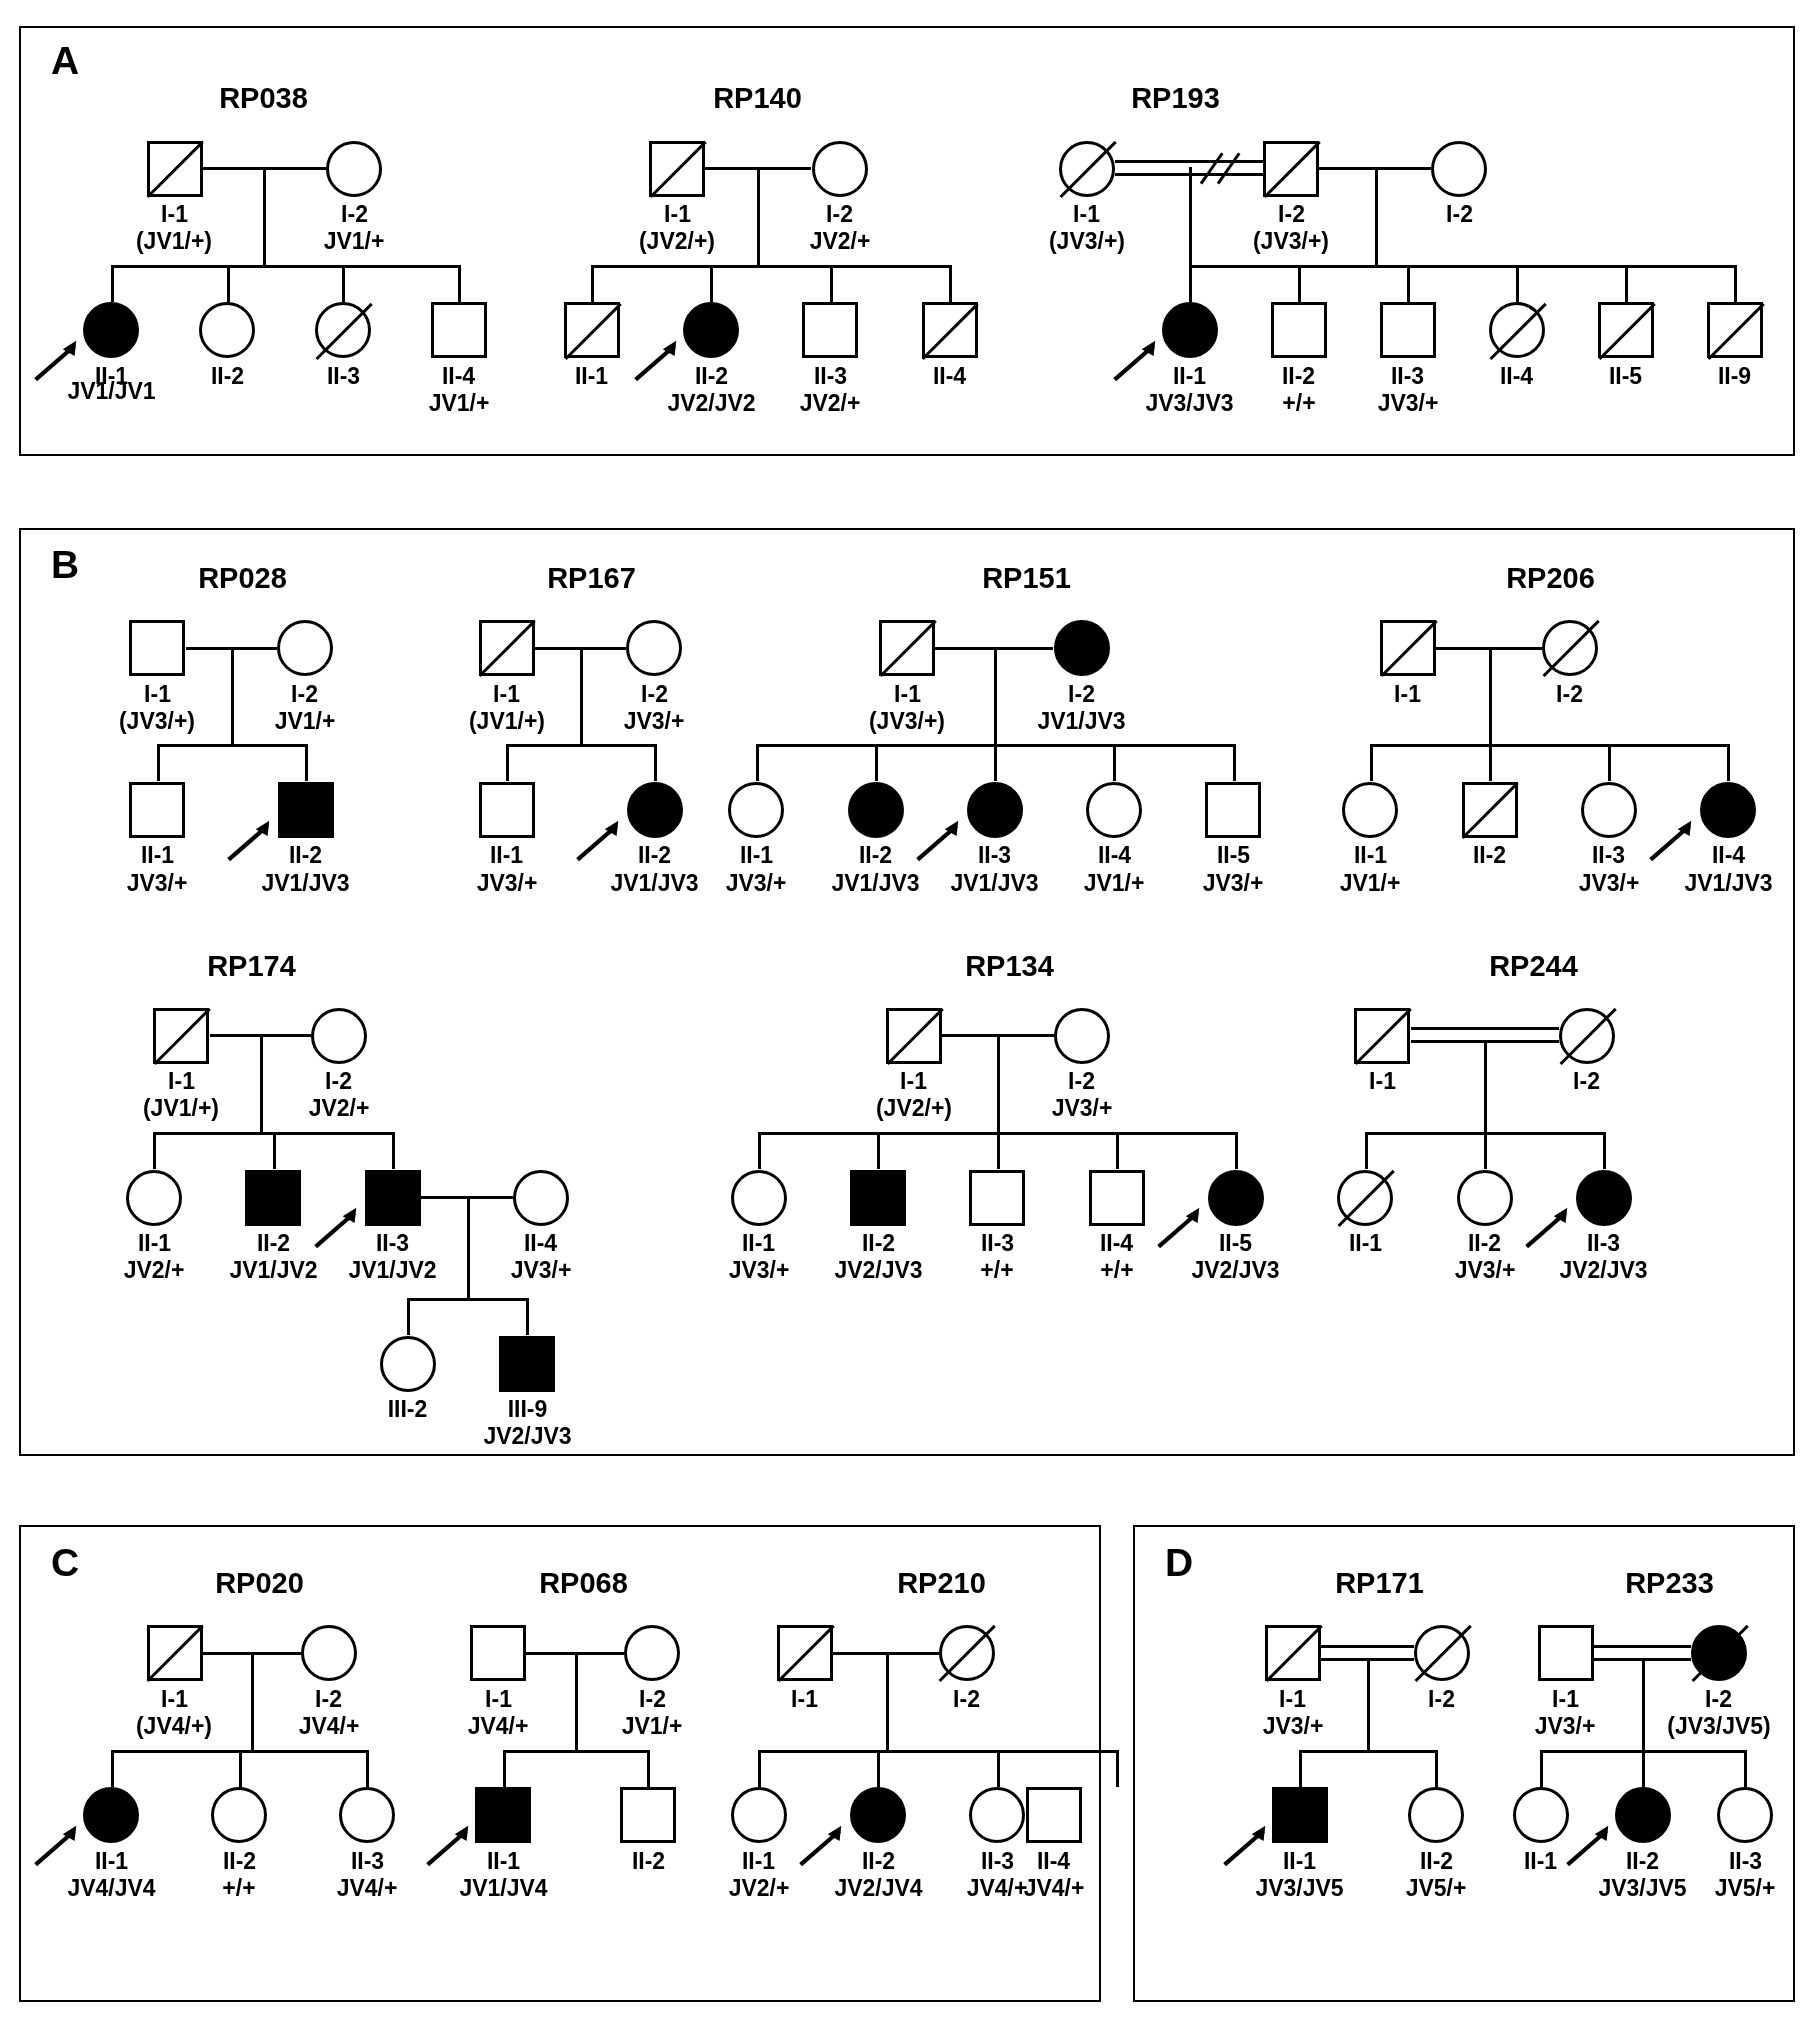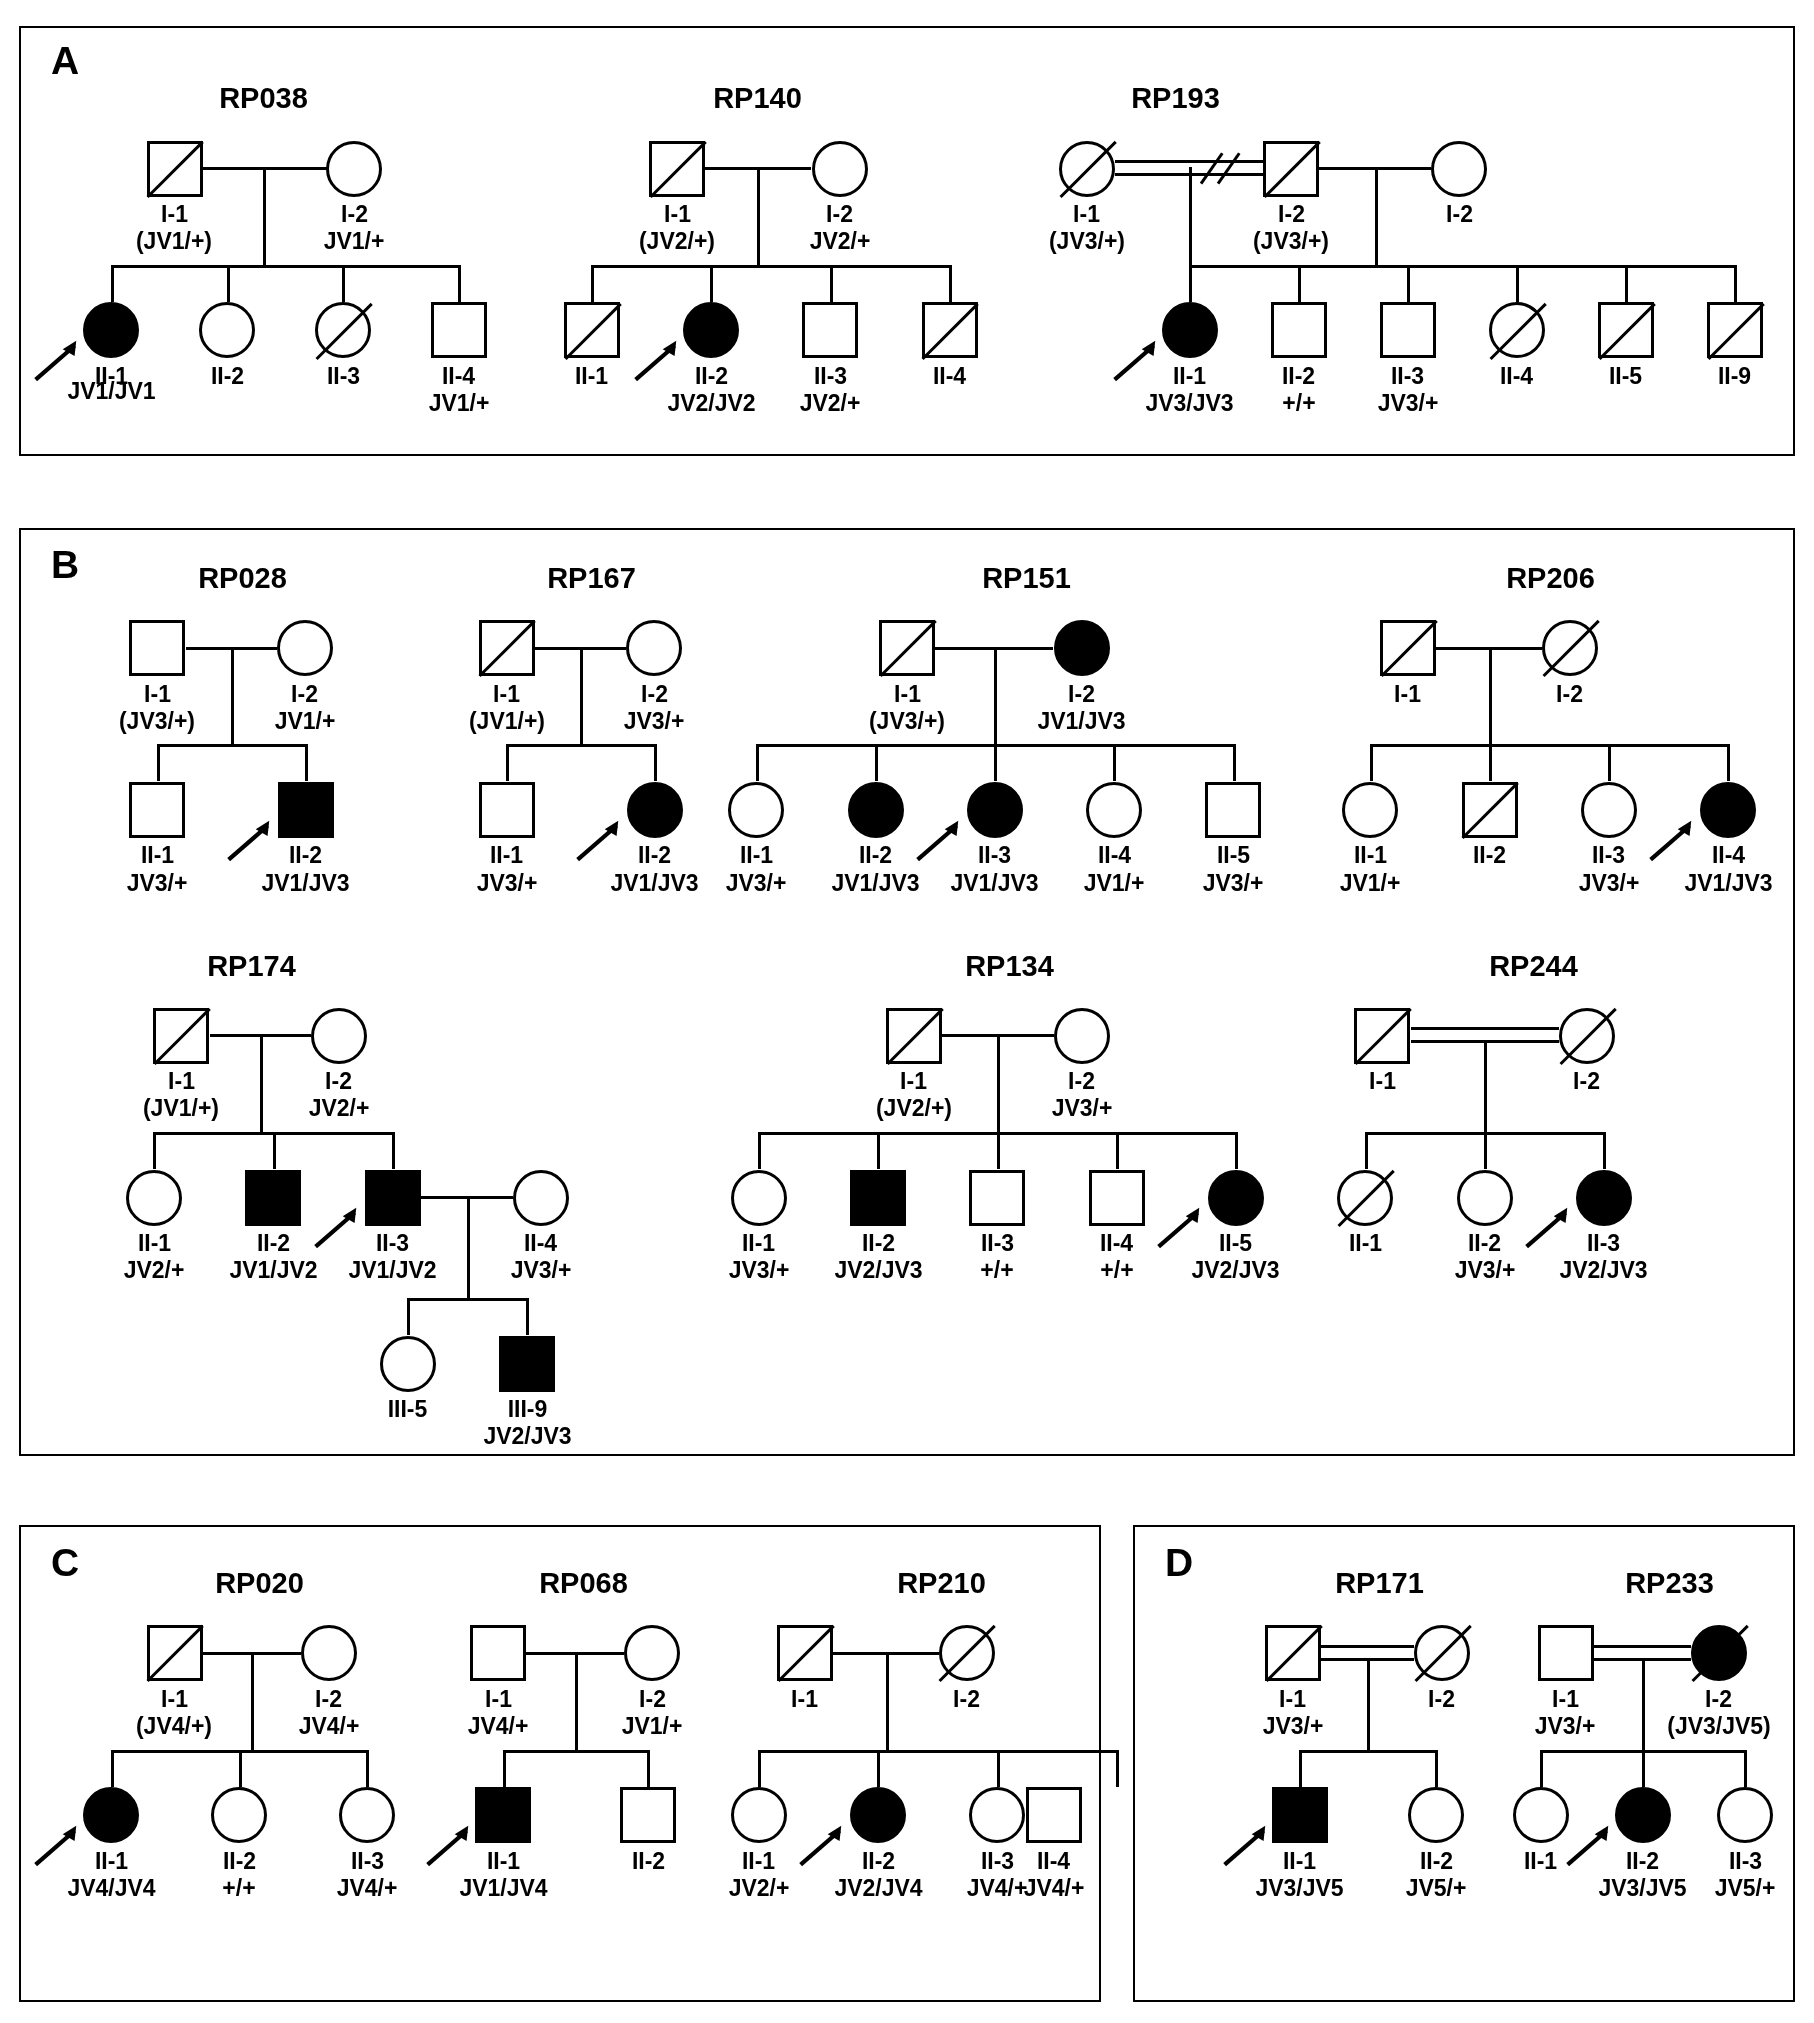--- a/index.html
+++ b/index.html
@@ -361,21 +361,21 @@
 <div class="sym ci" style="left:513px;top:1170px;width:56px;height:56px;"></div>
 <div class="lbl" style="left:481px;top:1230px;width:119px;">II-4</div>
 <div class="lbl" style="left:473px;top:1257px;width:136px;">JV3/+</div>
 
 <div class="ln hln" style="left:421px;top:1196px;width:92px;"></div>
 <div class="ln vln" style="left:467px;top:1196px;height:102px;"></div>
 <div class="ln hln" style="left:407px;top:1298px;width:119px;"></div>
 
 <div class="ln vln" style="left:407px;top:1298px;height:37px;"></div>
 <div class="sym ci" style="left:380px;top:1336px;width:56px;height:56px;"></div>
-<div class="lbl" style="left:348px;top:1396px;width:119px;">III-5</div>
+<div class="lbl" style="left:348px;top:1396px;width:119px;">III-2</div>
 
 <div class="ln vln" style="left:526px;top:1298px;height:37px;"></div>
 <div class="sym sq filled" style="left:499px;top:1336px;width:56px;height:56px;"></div>
 <div class="lbl" style="left:468px;top:1396px;width:119px;">III-9</div>
 <div class="lbl" style="left:451px;top:1423px;width:153px;">JV2/JV3</div>
 
 <div class="fam-title" style="left:899px;top:950px;width:221px;">RP134</div>
 
 <div class="sym sq" style="left:886px;top:1008px;width:56px;height:56px;"></div>
 <div class="slash" style="left:876px;top:1035px;width:78px;transform:rotate(-45deg);"></div>

